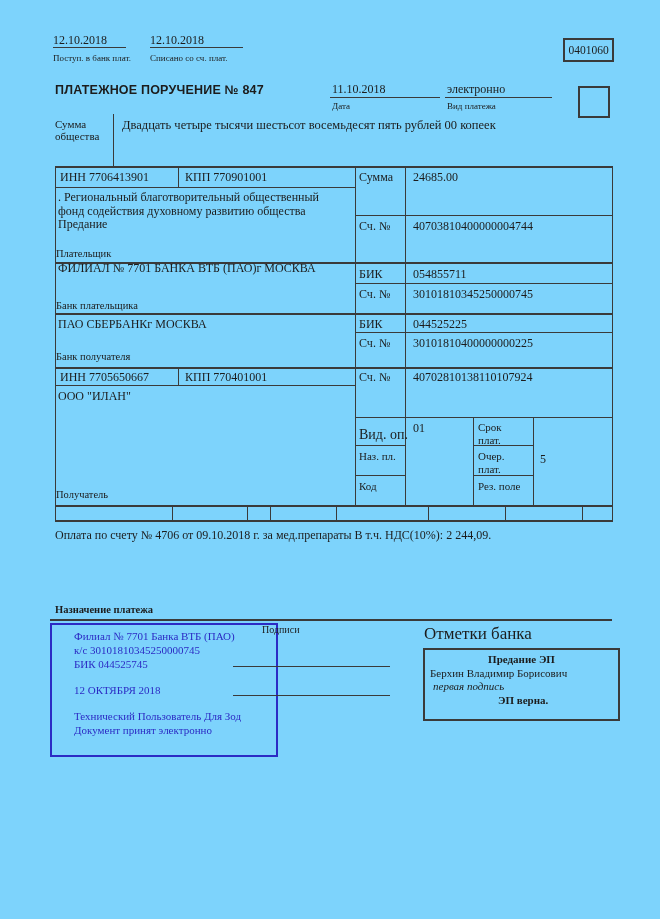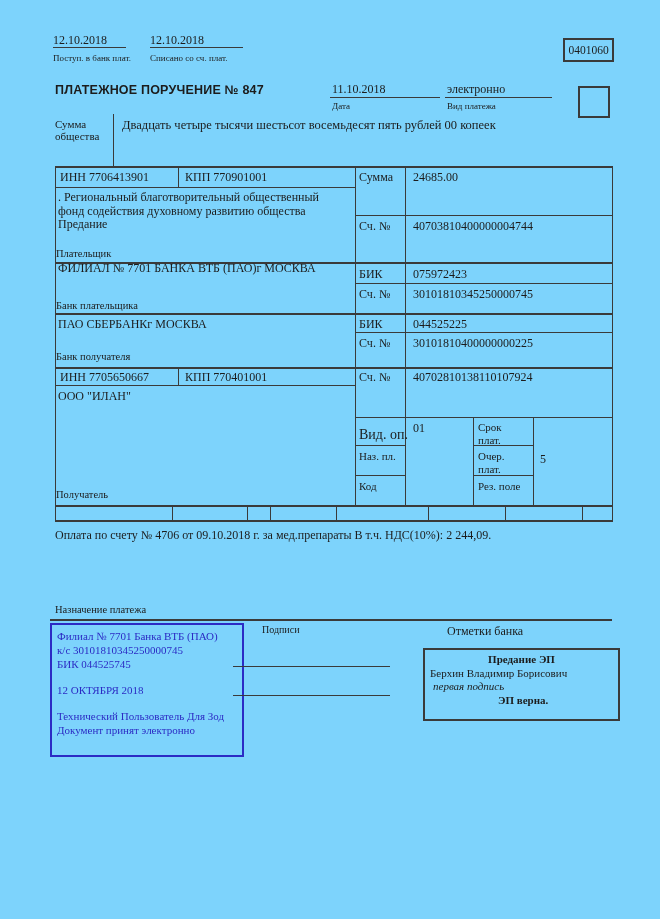--- a/index.html
+++ b/index.html
@@ -9,21 +9,21 @@
   .ln{position:absolute;background:#3a3a3a;}
   .ul{position:absolute;background:#3a3a3a;height:1px;}
   .small{font-size:9px;}
   .seclabel{font-size:10.5px;}
   .cell{font-size:12px;}
   .title{font-family:"Liberation Sans","DejaVu Sans",sans-serif;font-weight:bold;font-size:12.5px;letter-spacing:.2px;}
   .codebox{position:absolute;left:563px;top:38px;width:47px;height:20px;border:2px solid #3a3a3a;
            display:flex;align-items:center;justify-content:center;font-size:11.5px;}
   .checkbox{position:absolute;left:578px;top:86px;width:28px;height:28px;border:2px solid #3a3a3a;}
   .bluebox{position:absolute;left:50px;top:623px;width:180px;height:122px;border:2px solid #2b2bc4;
-           color:#2b2bc4;font-size:11px;line-height:14px;padding:4px 5px;box-sizing:content-box;}
+           color:#2b2bc4;font-size:11px;line-height:14px;padding:4px 22px;box-sizing:content-box;}
   .bluebox .gap{margin-top:12px;}
   .stampbox{position:absolute;left:423px;top:648px;width:183px;height:63px;border:2px solid #3a3a3a;
             font-size:11px;line-height:13.5px;padding:3px 5px;}
   .b{font-weight:bold;}
   .i{font-style:italic;}
   .wrapname{line-height:13.5px;}
 </style>
 </head>
 <body>
 
@@ -95,21 +95,21 @@
   <div class="abs cell" style="left:359px;top:170px;">Сумма</div>
   <div class="abs cell" style="left:413px;top:170px;">24685.00</div>
 
   <div class="abs cell wrapname" style="left:58px;top:191px;width:272px;">. Региональный благотворительный общественный фонд содействия духовному развитию общества Предание</div>
   <div class="abs cell" style="left:359px;top:219px;">Сч. №</div>
   <div class="abs cell" style="left:413px;top:219px;">40703810400000004744</div>
   <div class="abs seclabel" style="left:56px;top:248px;">Плательщик</div>
 
   <div class="abs cell" style="left:58px;top:261px;">ФИЛИАЛ № 7701 БАНКА ВТБ (ПАО)г МОСКВА</div>
   <div class="abs cell" style="left:359px;top:267px;">БИК</div>
-  <div class="abs cell" style="left:413px;top:267px;">075972423</div>
+  <div class="abs cell" style="left:413px;top:267px;">054855711</div>
   <div class="abs cell" style="left:359px;top:287px;">Сч. №</div>
   <div class="abs cell" style="left:413px;top:287px;">30101810345250000745</div>
   <div class="abs seclabel" style="left:56px;top:300px;">Банк плательщика</div>
 
   <div class="abs cell" style="left:58px;top:317px;">ПАО СБЕРБАНКг МОСКВА</div>
   <div class="abs cell" style="left:359px;top:317px;">БИК</div>
   <div class="abs cell" style="left:413px;top:317px;">044525225</div>
   <div class="abs cell" style="left:359px;top:336px;">Сч. №</div>
   <div class="abs cell" style="left:413px;top:336px;">30101810400000000225</div>
   <div class="abs seclabel" style="left:56px;top:351px;">Банк получателя</div>
@@ -124,34 +124,34 @@
   <div class="abs" style="left:359px;top:427px;font-size:14px;">Вид. оп.</div>
   <div class="abs cell" style="left:413px;top:421px;">01</div>
   <div class="abs" style="left:478px;top:421px;width:42px;font-size:11px;line-height:13px;">Срок плат.</div>
   <div class="abs" style="left:359px;top:450px;font-size:11px;">Наз. пл.</div>
   <div class="abs" style="left:478px;top:450px;width:42px;font-size:11px;line-height:13px;">Очер. плат.</div>
   <div class="abs cell" style="left:540px;top:452px;">5</div>
   <div class="abs" style="left:359px;top:480px;font-size:11px;">Код</div>
   <div class="abs" style="left:478px;top:480px;font-size:11px;">Рез. поле</div>
 
   <div class="abs" style="left:55px;top:528px;width:540px;">Оплата по счету № 4706 от 09.10.2018 г. за мед.препараты В т.ч. НДС(10%): 2 244,09.</div>
-  <div class="abs seclabel" style="left:55px;top:604px;">Назначение платежа</div>
+  <div class="abs seclabel" style="left:55px;top:604px;font-weight:bold;">Назначение платежа</div>
   <div class="ln" style="left:50px;top:619px;width:562px;height:2px;"></div>
 
   <div class="bluebox">
     <div>Филиал № 7701 Банка ВТБ (ПАО)</div>
     <div>к/с 30101810345250000745</div>
     <div>БИК 044525745</div>
     <div class="gap">12 ОКТЯБРЯ 2018</div>
     <div class="gap">Технический Пользователь Для Зод</div>
     <div>Документ принят электронно</div>
   </div>
 
   <div class="abs" style="left:262px;top:624px;font-size:10px;">Подписи</div>
-  <div class="abs" style="left:447px;top:624px;font-size:12px;">Отметки банка</div>
+  <div class="abs" style="left:424px;top:624px;font-size:17px;">Отметки банка</div>
 
   <div class="ul" style="left:233px;top:666px;width:157px;"></div>
   <div class="ul" style="left:233px;top:695px;width:157px;"></div>
 
   <div class="stampbox">
     <div class="b" style="text-align:center;">Предание ЭП</div>
     <div>Берхин Владимир Борисович</div>
     <div class="i" style="padding-left:3px;">первая подпись</div>
     <div class="b" style="padding-left:68px;">ЭП верна.</div>
   </div>

